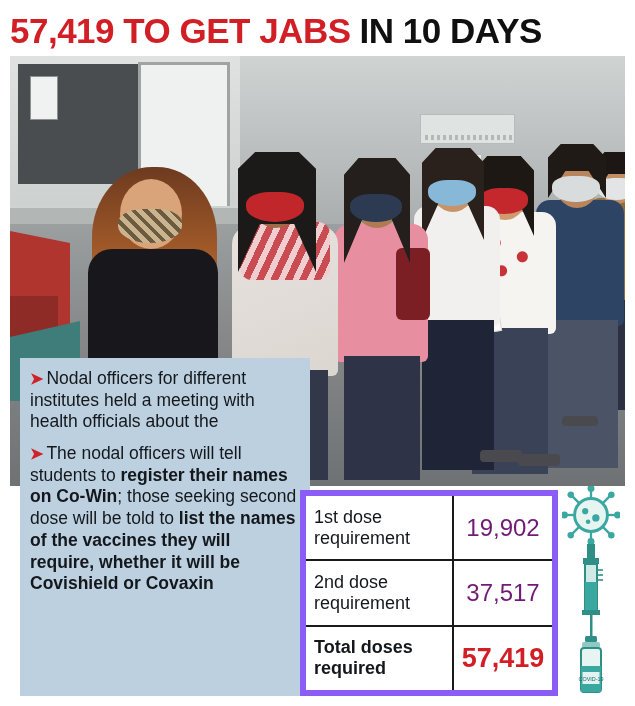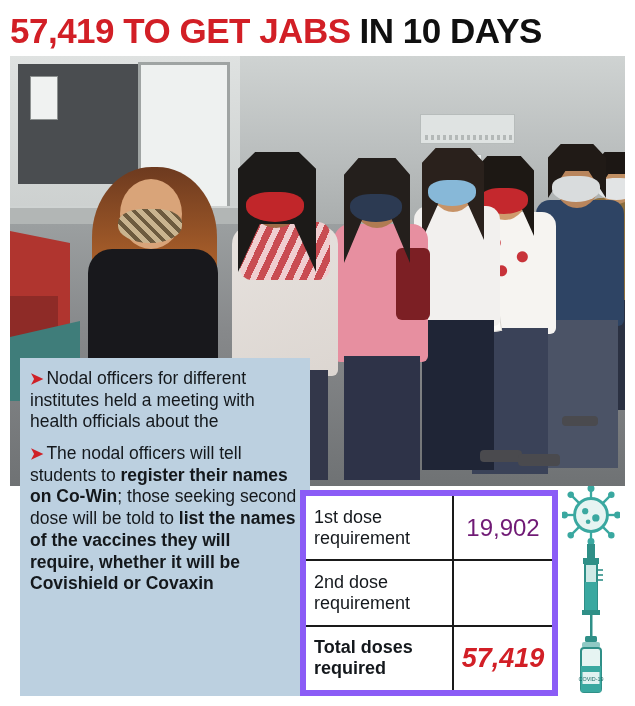--- a/index.html
+++ b/index.html
@@ -254,21 +254,21 @@
   }
   .tvalue {
     flex: 1;
     display: flex;
     align-items: center;
     justify-content: center;
     font-size: 24px;
     color: #701a75;
   }
   .trow.total .tlabel { font-weight: bold; }
-  .trow.total .tvalue { color: #d21f26; font-weight: bold; font-size: 27px; font-style: italic; }
+  .trow.total .tvalue { color: #d21f26; font-weight: bold; font-size: 27px; }
 
   
   .graphics {
     position: absolute;
     left: 558px;
     top: 486px;
     width: 67px;
     height: 212px;
   }
   .virus { position: absolute; left: 4px; top: 0px; width: 58px; height: 58px; }
@@ -373,20 +373,21 @@
     </p>
   </div>
 
   <div class="table">
     <div class="trow">
       <div class="tlabel">1st dose requirement</div>
       <div class="tvalue">19,902</div>
     </div>
     <div class="trow">
       <div class="tlabel">2nd dose requirement</div>
+      <div class="tvalue">37,517</div>
     </div>
     <div class="trow total">
       <div class="tlabel">Total doses required</div>
       <div class="tvalue">57,419</div>
     </div>
   </div>
 
   <div class="graphics">
 
     <svg class="virus" viewBox="0 0 60 60">

